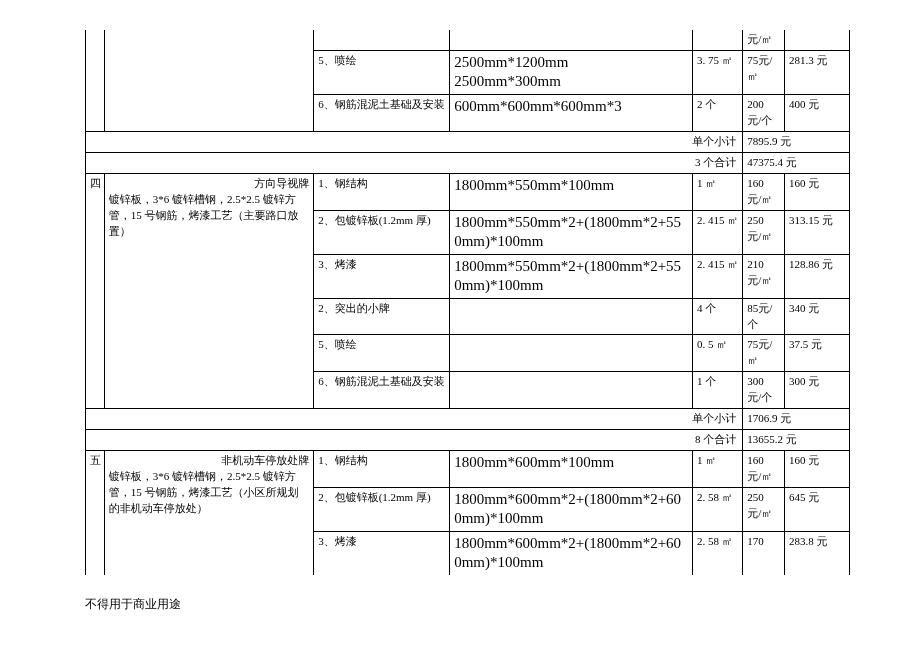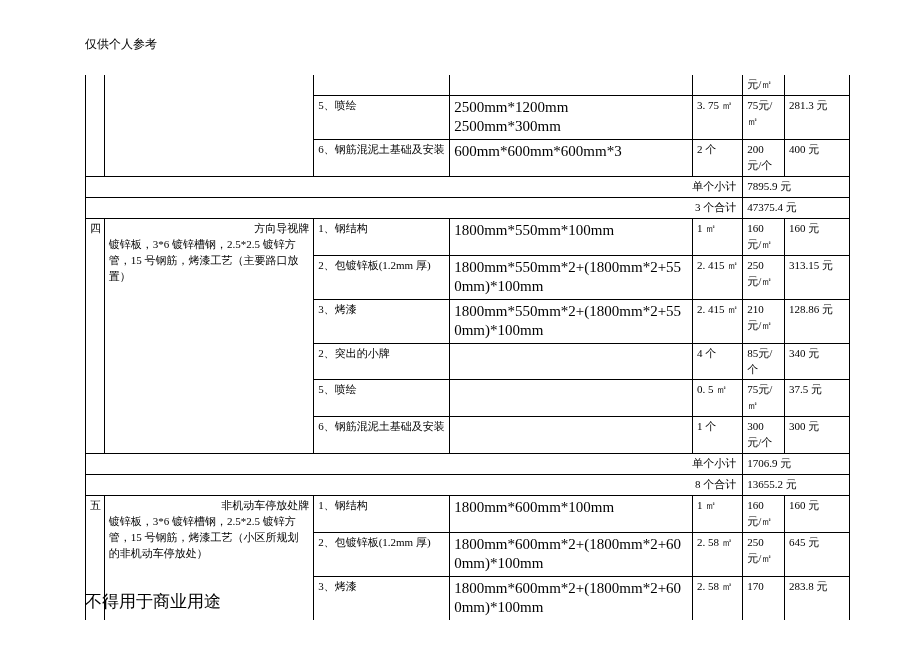--- a/index.html
+++ b/index.html
@@ -15,21 +15,21 @@
     height: 651px;
     position: relative;
     box-sizing: border-box;
     padding: 30px 70px 0 85px;
   }
   .header-note {
     font-size: 12px;
     margin: 6px 0 22px 0;
   }
   .footer-note {
-    font-size: 17px;
+    font-size: 12px;
     position: absolute;
     left: 85px;
     bottom: 38px;
   }
   table {
     border-collapse: collapse;
     width: 100%;
     table-layout: fixed;
   }
   td {
@@ -55,21 +55,20 @@
   .col-qty   { width: 48px; font-size: 10.5px;}
   .col-rate  { width: 40px; }
   .col-total { width: 62px; }
   .spec { font-size: 15px; line-height: 1.3; }
   .desc-center { text-align: right; }
 </style>
 </head>
 <body>
 
 <div class="page">
-  <div class="header-note">仅供个人参考</div>
 
   <table>
     <colgroup>
       <col class="col-idx">
       <col class="col-desc">
       <col class="col-step">
       <col class="col-spec">
       <col class="col-qty">
       <col class="col-rate">
       <col class="col-total">

